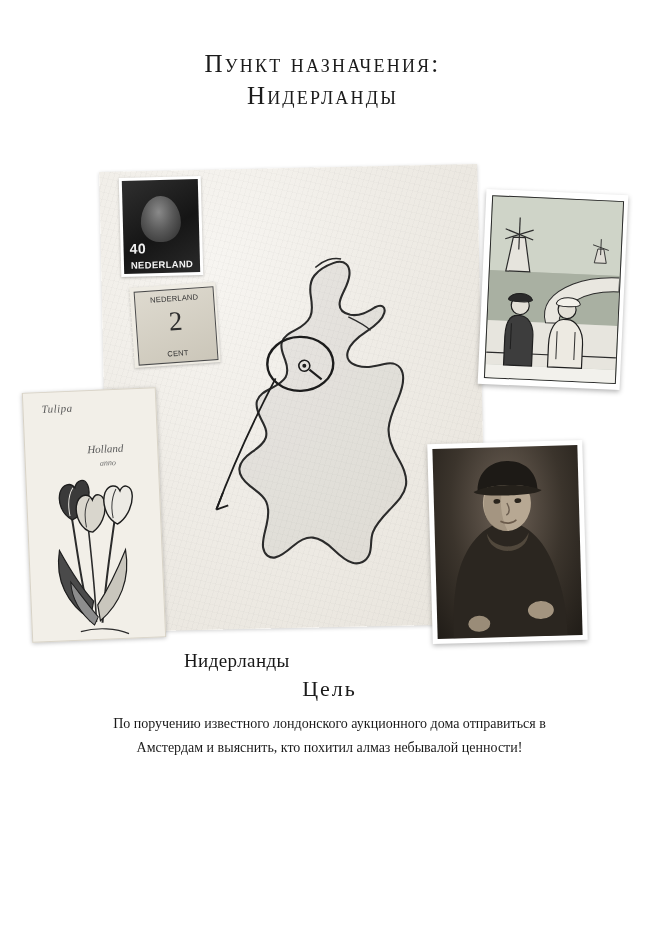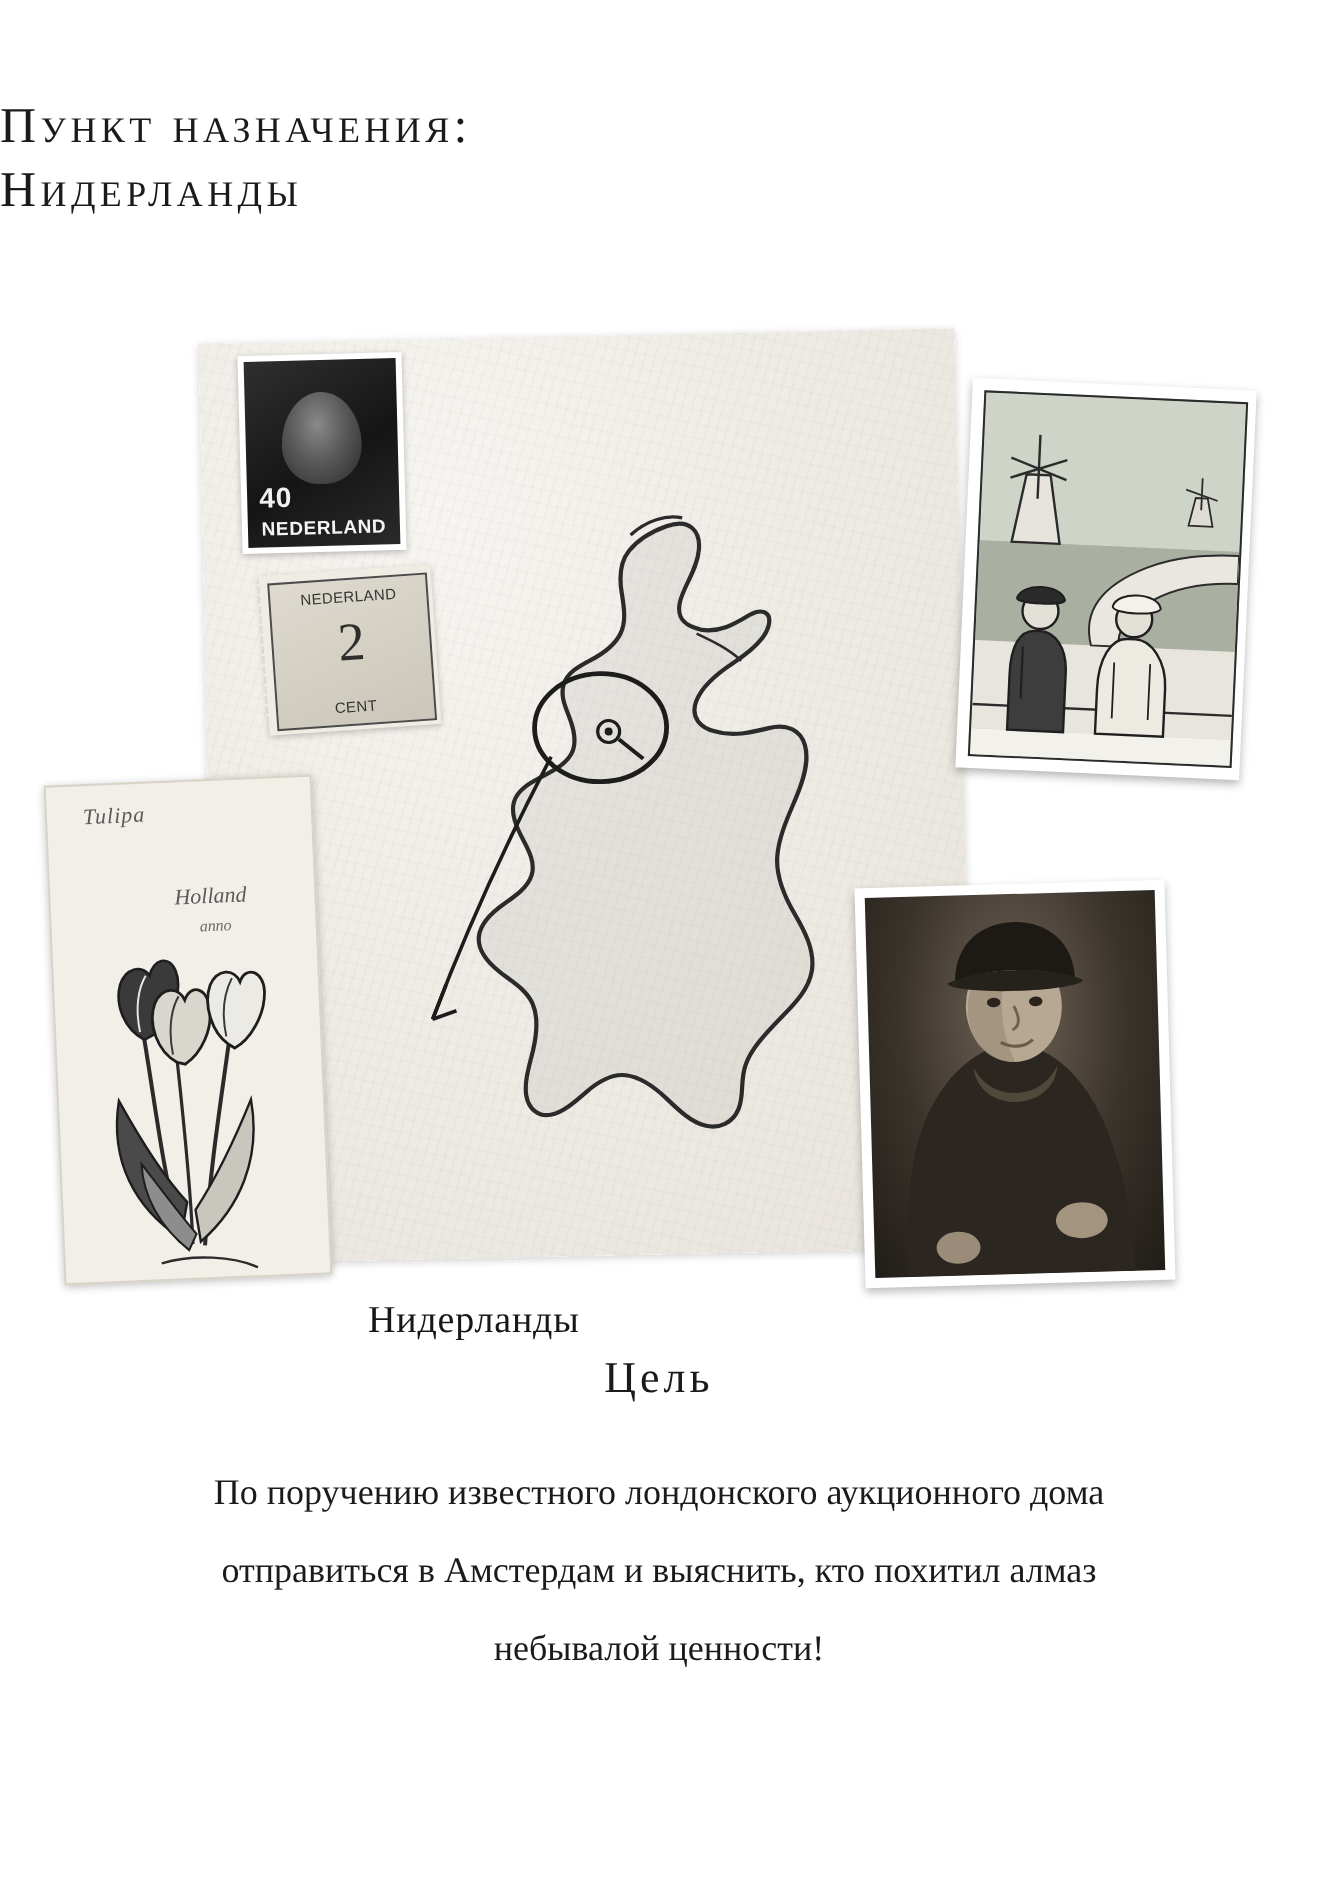--- a/index.html
+++ b/index.html
@@ -15,21 +15,21 @@
     font-family: "Liberation Serif", serif;
     color: #1a1a1a;
   }
 
   
   .title-block {
     position: absolute;
     top: 48px;
     left: 0;
     width: 645px;
-    text-align: left;
+    text-align: center;
   }
   .title-line {
     font-family: "Liberation Serif", serif;
     font-size: 25px;
     letter-spacing: 2.2px;
     line-height: 32px;
     color: #1b1b1b;
     font-variant: small-caps;
     text-transform: none;
   }
@@ -280,26 +280,26 @@
     top: 676px;
     left: 0;
     width: 659px;
     text-align: center;
   }
   .goal-title {
     font-family: "Liberation Serif", serif;
     font-size: 22px;
     letter-spacing: 2px;
     color: #1b1b1b;
-    margin-bottom: 25px;
+    margin-bottom: 10px;
   }
   .goal-text {
     font-family: "Liberation Serif", serif;
-    font-size: 18px;
-    line-height: 39px;
+    font-size: 14px;
+    line-height: 24px;
     color: #1b1b1b;
     width: 470px;
     margin: 0 auto;
   }
 </style>
 </head>
 <body>
 
 <div class="title-block">
   <div class="title-line">Пункт назначения:</div>

